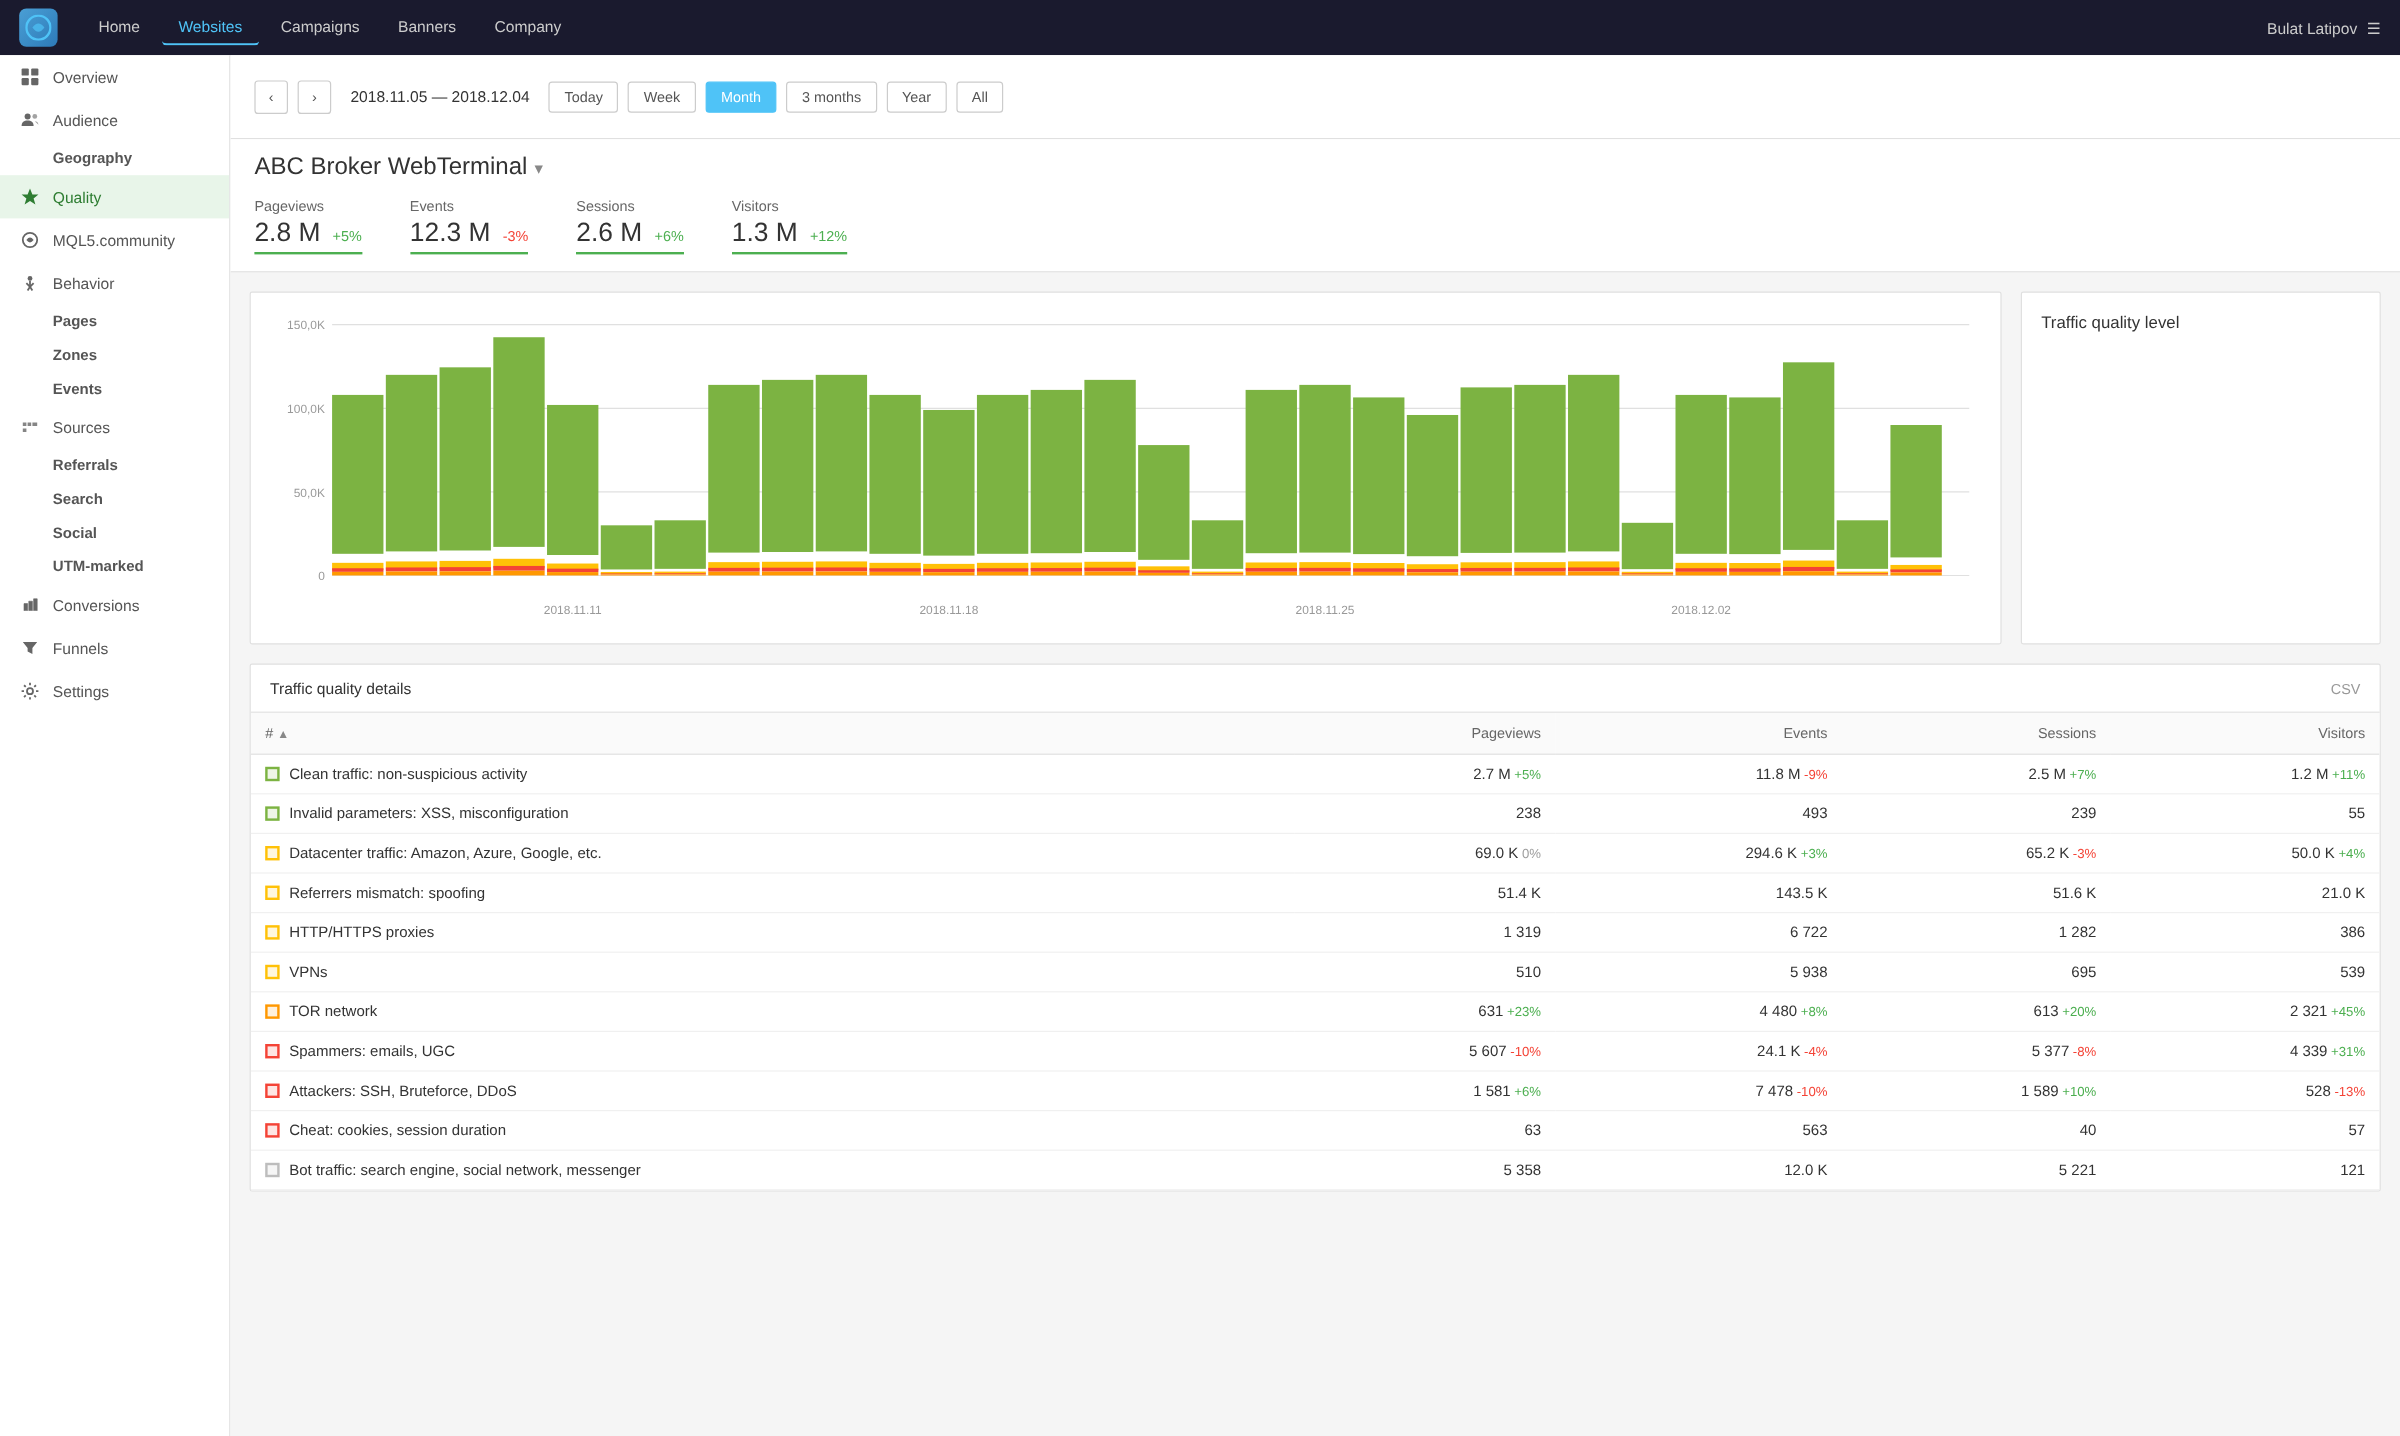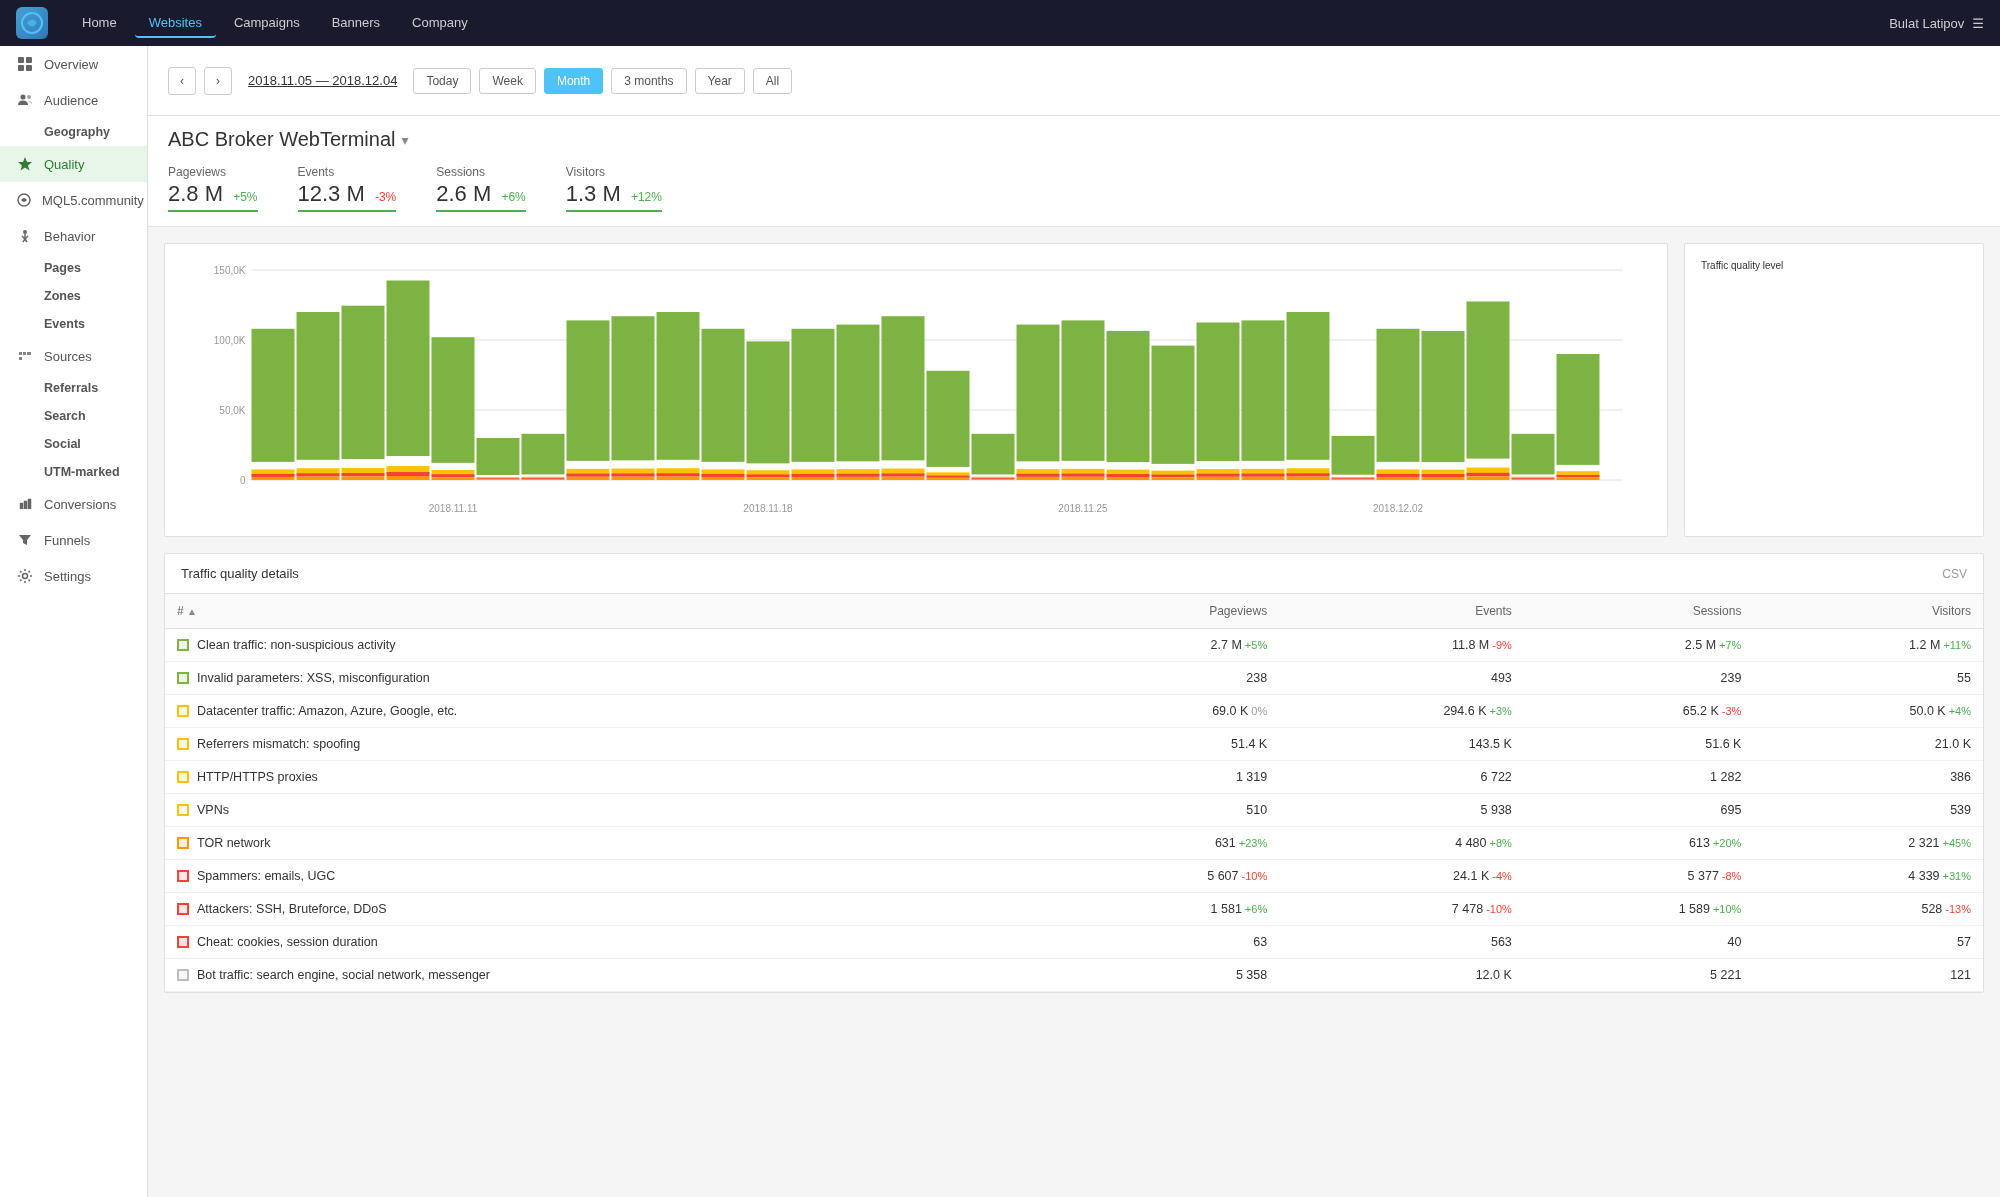--- a/index.html
+++ b/index.html
@@ -31,21 +31,21 @@
       font-size: 13px;
     }
     .top-nav .nav-item.active { color: #4fc3f7; border-bottom: 2px solid #4fc3f7; }
     .top-nav .user-info { color: #ccc; font-size: 13px; display: flex; align-items: center; gap: 8px; }
 
     
     .app-body { display: flex; height: calc(100vh - 46px); }
 
     
     .sidebar {
-      width: 148px;
+      width: 192px;
       background: #fff;
       border-right: 1px solid #e0e0e0;
       overflow-y: auto;
       flex-shrink: 0;
     }
     .sidebar-item {
       display: flex;
       align-items: center;
       padding: 9px 16px;
       cursor: pointer;
@@ -84,21 +84,21 @@
     .date-nav-btn {
       width: 28px; height: 28px;
       border: 1px solid #ccc;
       background: #fff;
       cursor: pointer;
       display: flex; align-items: center; justify-content: center;
       border-radius: 3px;
       font-size: 12px;
       color: #555;
     }
-    .date-range-text { font-size: 13px; color: #333; margin: 17px 8px; text-decoration: underline; }
+    .date-range-text { font-size: 13px; color: #333; margin: 17px 8px; }
     .date-btn {
       padding: 5px 12px;
       border: 1px solid #ccc;
       background: #fff;
       cursor: pointer;
       border-radius: 3px;
       font-size: 12px;
       color: #555;
     }
     .date-btn.active { background: #4fc3f7; color: #fff; border-color: #4fc3f7; }
@@ -147,21 +147,21 @@
       border-radius: 2px;
       padding: 16px;
     }
     .quality-panel {
       width: 300px;
       background: #fff;
       border: 1px solid #e0e0e0;
       border-radius: 2px;
       padding: 16px;
     }
-    .panel-title { font-size: 10px; font-weight: 500; color: #333; margin-bottom: 12px; }
+    .panel-title { font-size: 14px; font-weight: 500; color: #333; margin-bottom: 12px; }
 
     
     .bar-chart-container { position: relative; height: 260px; }
 
     
     .donut-container {
       display: flex;
       flex-direction: column;
       align-items: center;
       margin-top: 10px;

